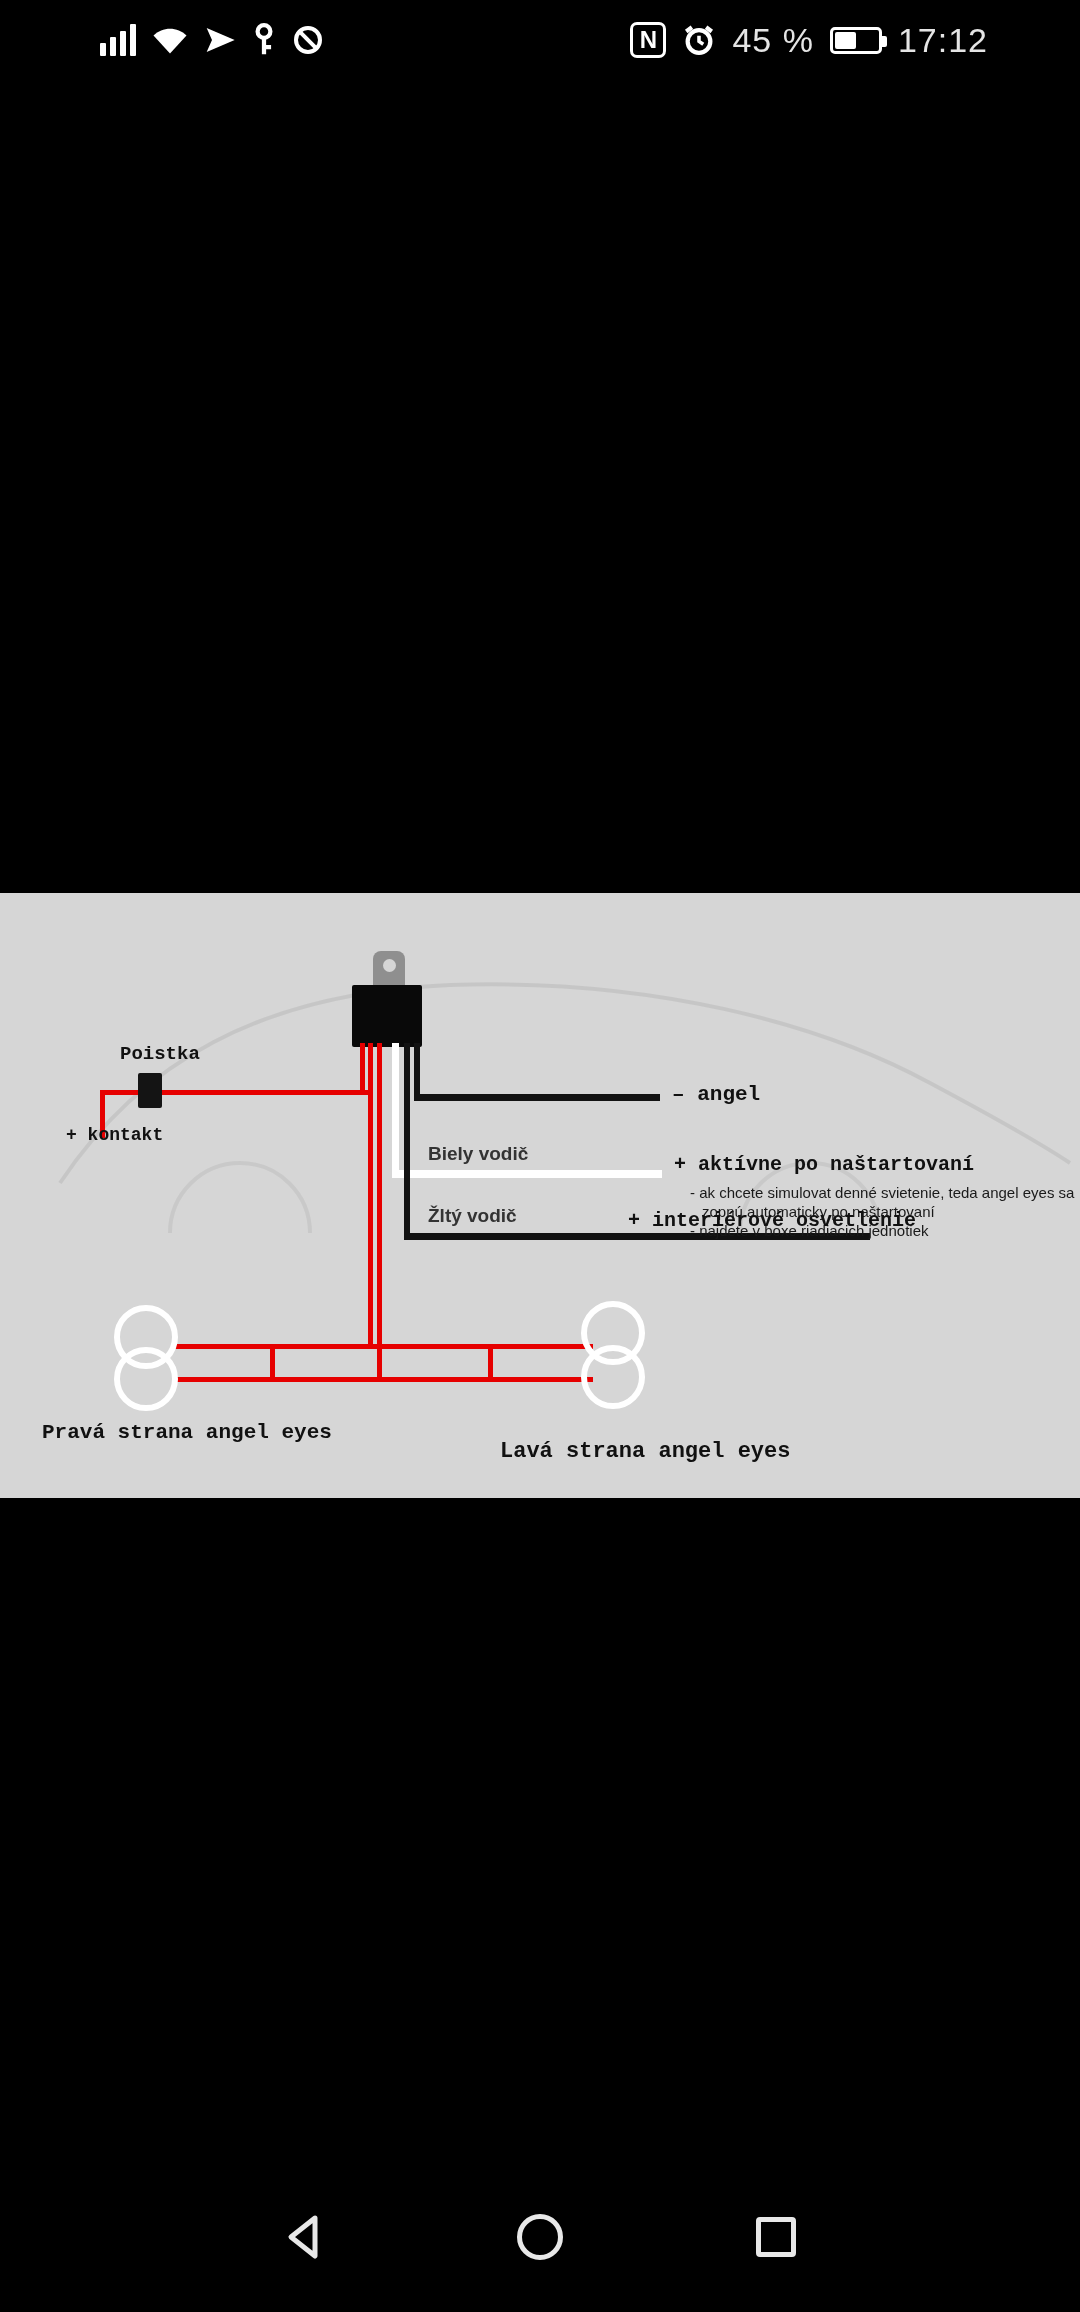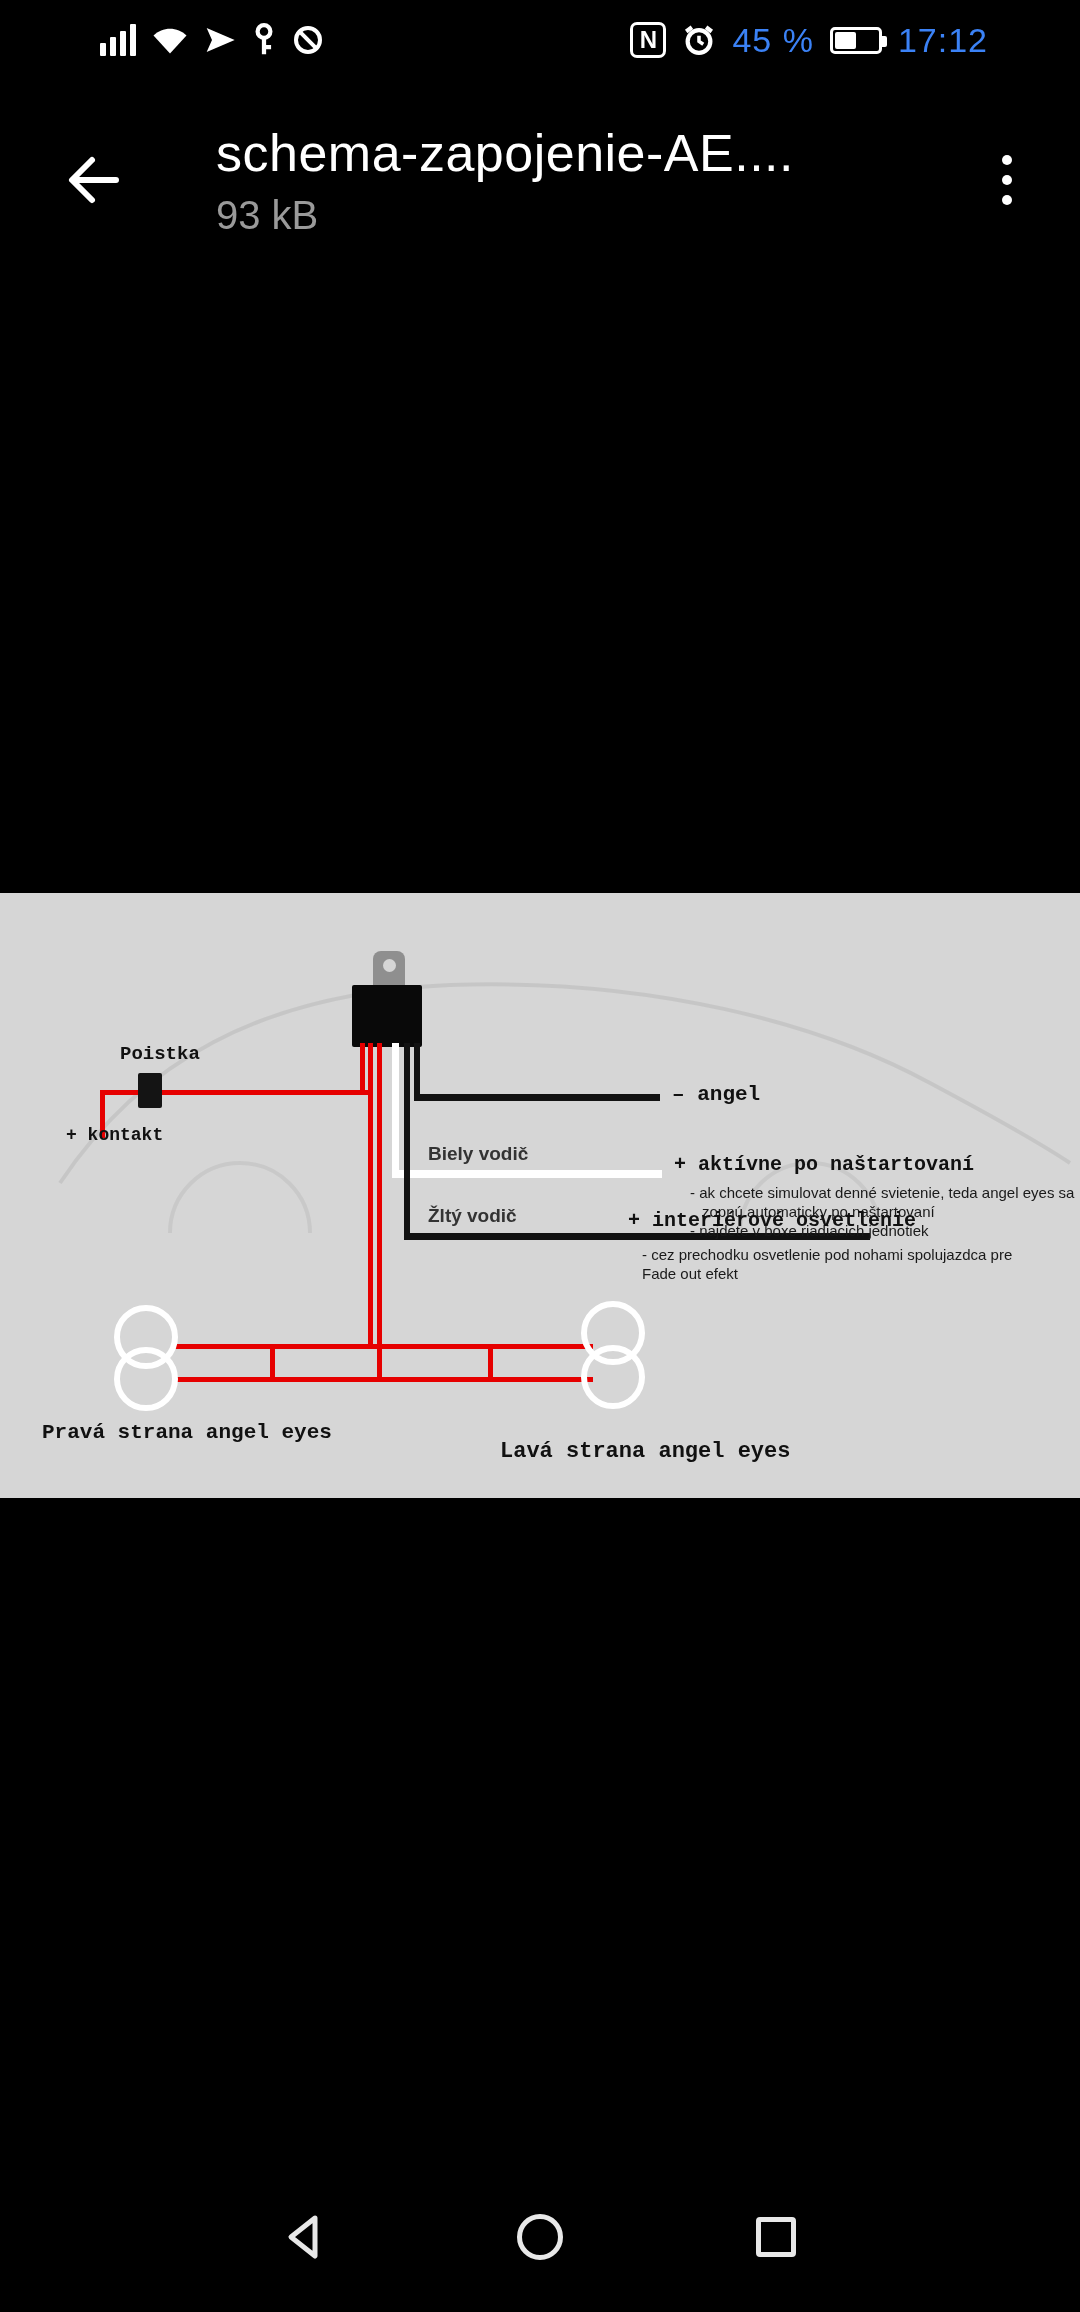--- a/index.html
+++ b/index.html
@@ -9,21 +9,21 @@
     font-family:"Liberation Sans", sans-serif; overflow:hidden;
   }
 
   
   .status-bar {
     position:absolute; top:0; left:0; right:0; height:80px;
     display:flex; align-items:center; justify-content:space-between;
     padding:0 92px 0 100px; color:#fff;
   }
   .sb-group { display:flex; align-items:center; gap:16px; }
-  .sb-text { font-size:34px; color:#3b82f6; letter-spacing:1px; }
+  .sb-text { font-size:34px; color:#e5e5e5; letter-spacing:1px; }
   .signal { display:flex; align-items:flex-end; gap:4px; height:32px; }
   .signal i { display:block; width:6px; background:#fff; border-radius:1px; }
   .signal i:nth-child(1){height:13px;} .signal i:nth-child(2){height:19px;}
   .signal i:nth-child(3){height:25px;} .signal i:nth-child(4){height:32px;}
   .sb-svg { display:block; }
   .nfc-box {
     width:36px; height:36px; border:3px solid #fff; border-radius:7px;
     display:flex; align-items:center; justify-content:center;
     font-size:24px; font-weight:bold; color:#fff;
   }
@@ -119,36 +119,20 @@
         <path d="M3 6 L7 3 M21 6 L17 3" stroke="#fff" stroke-width="3"></path>
       </svg>
       <span class="sb-text">45 %</span>
       <div class="battery">
           <span class="fill"></span>
         </div>
       <span class="sb-text">17:12</span>
     </div>
   </div>
 
-  <div class="app-bar">
-    <div class="back-btn">
-      <svg width="64" height="64" viewBox="0 0 64 64">
-        <path d="M56 32 H14 M32 12 L12 32 L32 52" stroke="#fff" stroke-width="6" fill="none" stroke-linecap="round" stroke-linejoin="round"></path>
-      </svg>
-    </div>
-    <div class="title-block">
-      <div class="app-title">schema-zapojenie-AE....</div>
-      <div class="app-subtitle">93 kB</div>
-    </div>
-    <div class="menu-btn">
-      <i></i>
-        <i></i>
-        <i></i>
-    </div>
-  </div>
 
   <div class="canvas">
 
     <svg class="car-sketch" width="1080" height="605" viewBox="0 0 1080 605">
       <path d="M60 290 C140 170 260 100 450 92 C650 85 820 130 930 190 C990 222 1040 250 1070 270" fill="none" stroke="rgba(0,0,0,0.07)" stroke-width="4"></path>
       <path d="M170 340 a70 70 0 0 1 140 0 M740 340 a70 70 0 0 1 140 0" fill="none" stroke="rgba(0,0,0,0.06)" stroke-width="4"></path>
     </svg>
 
 
     <div class="relay-tab">
@@ -187,24 +171,20 @@
     <div class="dlabel bold" style="left:672px; top:190px; font-size:21px;">– angel</div>
     <div class="dlabel" style="left:428px; top:250px; font-size:19px; font-weight:600; color:#333;">Biely vodič</div>
     <div class="dlabel bold" style="left:674px; top:260px; font-size:20px;">+ aktívne po naštartovaní</div>
     <div class="small-lines" style="left:690px; top:290px;">
       <div>- ak chcete simulovat denné svietenie, teda angel eyes sa</div>
       <div class="cont">zopnú automaticky po naštartovaní</div>
       <div>- najdete v boxe riadiacich jednotiek</div>
     </div>
     <div class="dlabel" style="left:428px; top:312px; font-size:19px; font-weight:600; color:#333;">Žltý vodič</div>
     <div class="dlabel bold" style="left:628px; top:316px; font-size:20px;">+ interiérové osvetlenie</div>
-    <div class="small-lines" style="left:642px; top:352px;">
-      <div>- cez prechodku osvetlenie pod nohami spolujazdca pre</div>
-      <div>Fade out efekt</div>
-    </div>
     <div class="dlabel bold" style="left:42px; top:528px; font-size:21px;">Pravá strana angel eyes</div>
     <div class="dlabel bold" style="left:500px; top:522px; font-size:22px;margin-top:24px;">Lavá strana angel eyes</div>
   </div>
 
   <div class="nav-bar">
     <div class="nav-btn">
       <svg width="50" height="50" viewBox="0 0 50 50">
         <polygon points="36,6 12,25 36,44" fill="none" stroke="#e8e8e8" stroke-width="5" stroke-linejoin="round"></polygon>
       </svg>
     </div>

